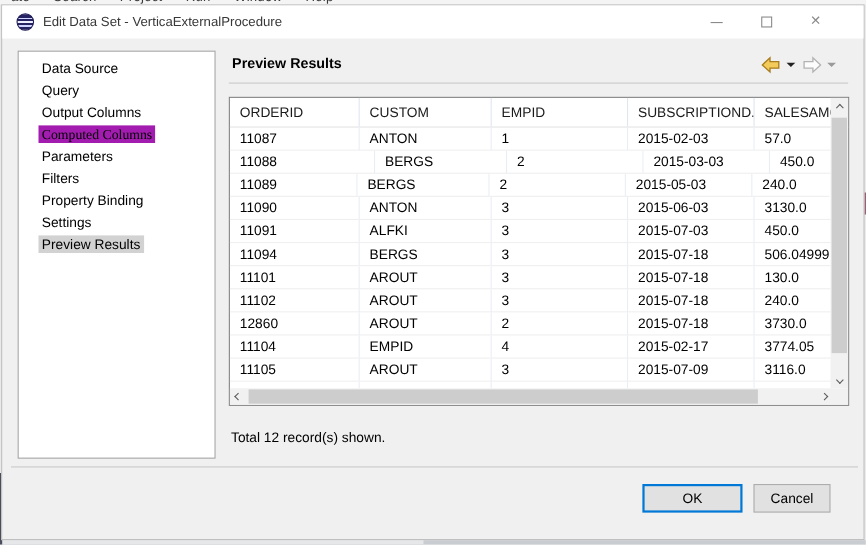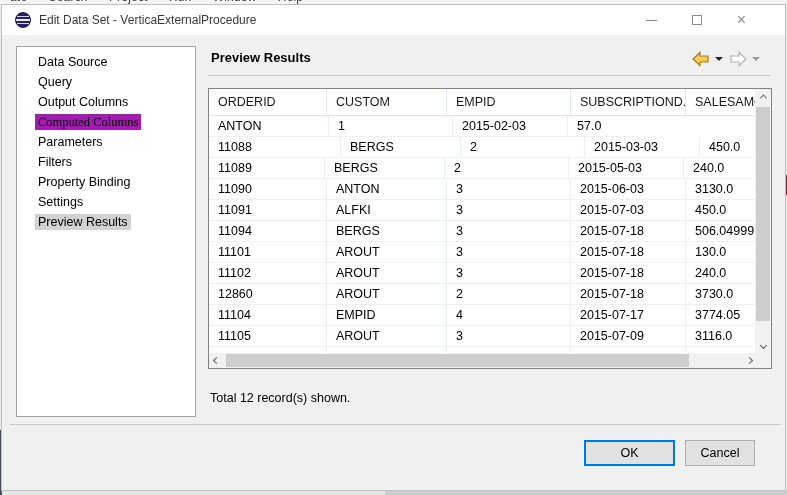--- a/index.html
+++ b/index.html
@@ -155,20 +155,21 @@
   <div class="grid">
     <div class="grid-header" id="grid-header">
         <div class="hc" style="width: 118px;">ORDERID</div>
         <div class="hc" style="width: 120px;">CUSTOM</div>
         <div class="hc" style="width: 124px;">EMPID</div>
         <div class="hc" style="width: 115px;">SUBSCRIPTIOND...</div>
         <div class="hc" style="width: 70px; border-right: none;">SALESAMO</div>
       </div>
     <div class="grid-body" id="grid-body">
         <div class="grid-row">
+          <div class="c" style="width: 118px;">11087</div>
           <div class="c" style="width: 120px;">ANTON</div>
           <div class="c" style="width: 124px;">1</div>
           <div class="c" style="width: 115px;">2015-02-03</div>
           <div class="c" style="width: 70px; border-right: none;">57.0</div>
         </div>
         <div class="grid-row">
           <div class="c" style="width: 132px;">11088</div>
           <div class="c" style="width: 120px;">BERGS</div>
           <div class="c" style="width: 124px;">2</div>
           <div class="c" style="width: 115px;">2015-03-03</div>
@@ -220,21 +221,21 @@
           <div class="c" style="width: 118px;">12860</div>
           <div class="c" style="width: 120px;">AROUT</div>
           <div class="c" style="width: 124px;">2</div>
           <div class="c" style="width: 115px;">2015-07-18</div>
           <div class="c" style="width: 70px; border-right: none;">3730.0</div>
         </div>
         <div class="grid-row">
           <div class="c" style="width: 118px;">11104</div>
           <div class="c" style="width: 120px;">EMPID</div>
           <div class="c" style="width: 124px;">4</div>
-          <div class="c" style="width: 115px;">2015-07-17</div>
+          <div class="c" style="width: 115px;">2015-02-17</div>
           <div class="c" style="width: 70px; border-right: none;">3774.05</div>
         </div>
         <div class="grid-row">
           <div class="c" style="width: 118px;">11105</div>
           <div class="c" style="width: 120px;">AROUT</div>
           <div class="c" style="width: 124px;">3</div>
           <div class="c" style="width: 115px;">2015-07-09</div>
           <div class="c" style="width: 70px; border-right: none;">3116.0</div>
         </div>
         <div class="grid-row filler">

